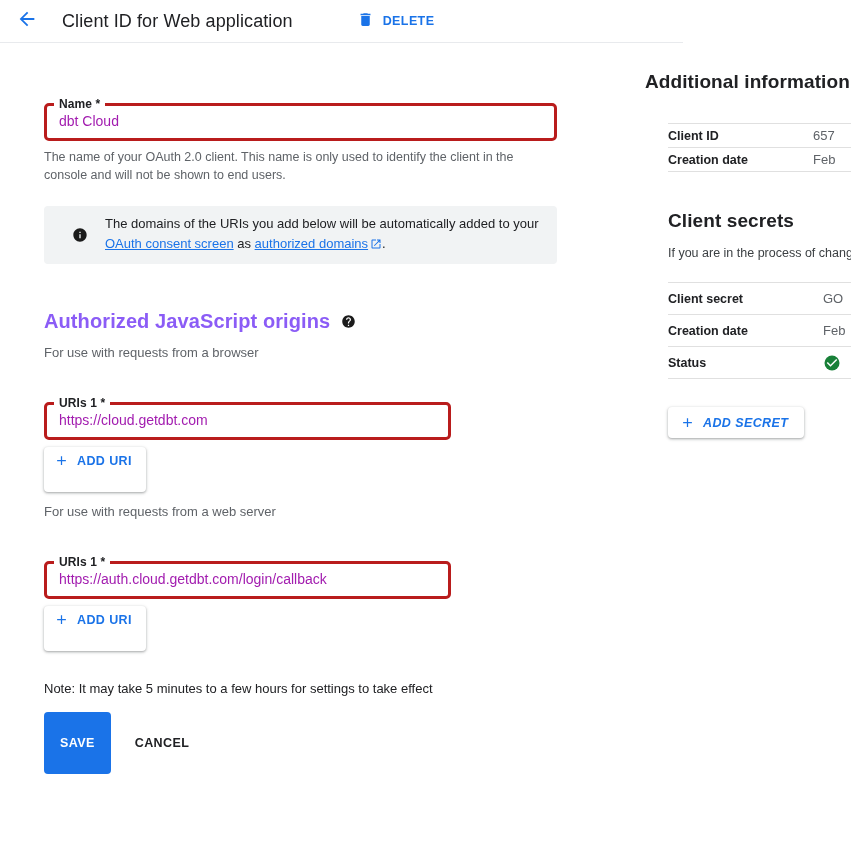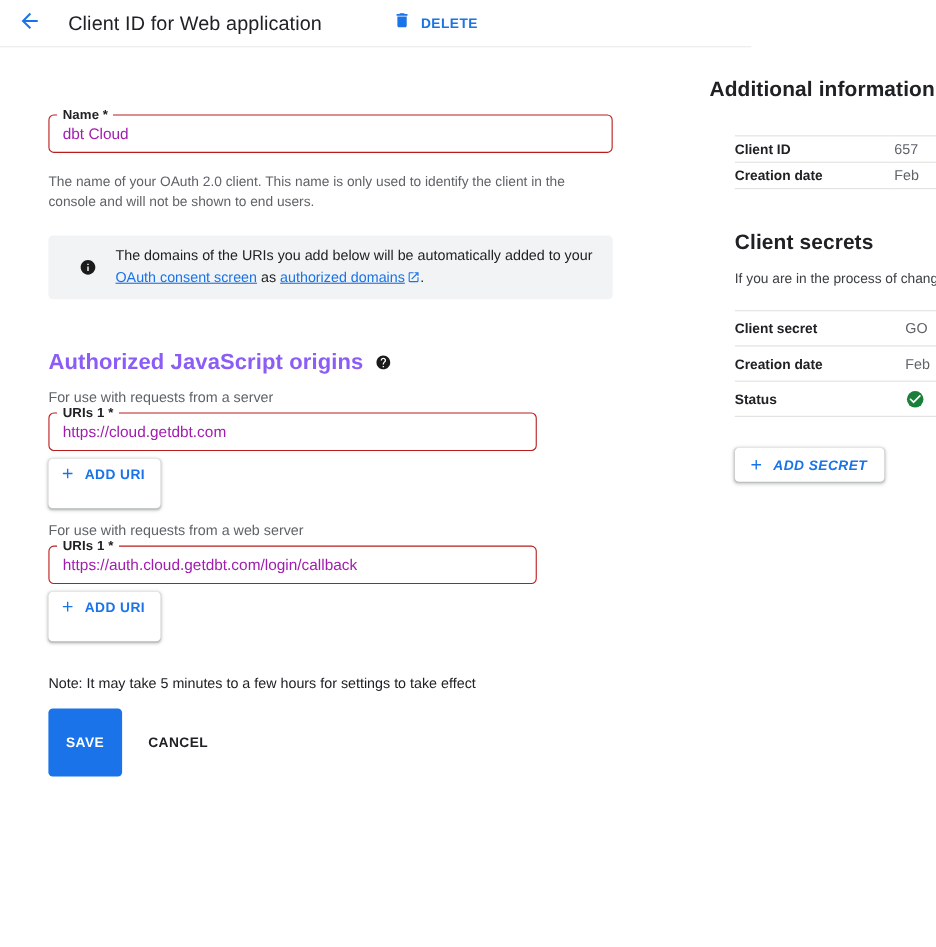--- a/index.html
+++ b/index.html
@@ -13,43 +13,43 @@
     position:absolute; top:0; left:0; width:683px; height:43px;
     display:flex; align-items:center; border-bottom:1px solid #e8eaed; background:#fff;
   }
   .back-btn { width:24px; height:24px; margin-left:15px; cursor:pointer; display:flex; align-items:center; justify-content:center; }
   .page-title { font-size:18px; font-weight:400; color:#202124; margin-left:23px; letter-spacing:.1px; }
   .delete-btn { display:flex; align-items:center; gap:9px; margin-left:64px; cursor:pointer; }
   .delete-btn .lbl { color:#1a73e8; font-size:12.5px; font-weight:700; letter-spacing:.4px; }
   
   .left-col { position:absolute; left:44px; top:43px; width:513px; }
   fieldset.mfield {
-    border:1px solid #b91c1c; border-radius:5px; padding:0 12px 7px 12px; background:#fff;
+    border:3px solid #b91c1c; border-radius:5px; padding:0 12px 7px 12px; background:#fff;
   }
   fieldset.mfield legend {
     font-size:12px; font-weight:700; color:#202124; padding:0 5px; margin-left:-5px; letter-spacing:.1px;
   }
   fieldset.mfield input {
     border:none; outline:none; width:100%; font-family:"Liberation Sans",sans-serif;
     font-size:14px; color:#a21caf; height:20px; background:transparent;
   }
   .name-field { margin-top:54px; width:513px; }
-  .helper { margin-top:17px; font-size:12.5px; line-height:1.45; color:#5f6368; width:513px; }
+  .helper { margin-top:7px; font-size:12.5px; line-height:1.45; color:#5f6368; width:513px; }
   .info-banner {
     margin-top:22px; width:513px; background:#f1f3f4; border-radius:4px;
     display:flex; align-items:center; padding:8px 16px 8px 28px;
   }
   .info-banner .txt { margin-left:17px; font-size:13px; line-height:20px; color:#202124; }
   .info-banner a { color:#1a73e8; text-decoration:underline; cursor:pointer; }
   .ext-icon { display:inline-block; vertical-align:-2px; margin-left:2px; }
   .section-h { margin-top:46px; font-size:20px; font-weight:700; color:#8b5cf6; display:flex; align-items:center; letter-spacing:.1px; }
   .section-h .help { margin-left:11px; display:inline-flex; cursor:pointer; }
   .section-h.redirect { margin-top:74px; }
   .section-sub { margin-top:12px; font-size:13px; color:#5f6368; }
-  .uri-field { width:444px; }
+  .uri-field { margin-top:36px; width:407px; }
   .add-btn {
     margin-top:7px; display:inline-flex; align-items:center; gap:8px;
     background:#fff; border:none; border-radius:4px; padding:6px 14px 24px 10px; cursor:pointer;
     box-shadow:0 1px 2px 0 rgba(60,64,67,.3), 0 1px 3px 1px rgba(60,64,67,.15);
   }
   .add-btn .lbl { color:#1a73e8; font-size:12.5px; font-weight:700; letter-spacing:.4px; }
   .note { margin-top:30px; font-size:13px; color:#202124; }
   .actions { margin-top:16px; display:flex; align-items:center; }
   .save-btn {
     background:#1a73e8; color:#fff; border:none; border-radius:4px; padding:24px 16px;
@@ -123,21 +123,21 @@
     </div>
 
     <div class="section-h">
       <span>Authorized JavaScript origins</span>
       <span class="help">
         <svg width="15" height="15" viewBox="0 0 24 24">
             <path d="M12 2C6.48 2 2 6.48 2 12s4.48 10 10 10 10-4.48 10-10S17.52 2 12 2zm1 17h-2v-2h2v2zm2.07-7.75l-.9.92C13.45 12.9 13 13.5 13 15h-2v-.5c0-1.1.45-2.1 1.17-2.83l1.24-1.26c.37-.36.59-.86.59-1.41 0-1.1-.9-2-2-2s-2 .9-2 2H8c0-2.21 1.79-4 4-4s4 1.79 4 4c0 .88-.36 1.68-.93 2.25z" fill="#1b1b1b"></path>
           </svg>
       </span>
     </div>
-    <div class="section-sub">For use with requests from a server</div>
+    <div class="section-sub">For use with requests from a browser</div>
     <fieldset class="mfield uri-field">
       <legend>URIs 1 *</legend>
       <input type="text" value="https://cloud.getdbt.com" style="">
     </fieldset>
     <button class="add-btn">
       <span style="display:flex;">
           <svg width="15" height="15" viewBox="0 0 24 24">
             <path d="M19 13h-6v6h-2v-6H5v-2h6V5h2v6h6v2z" fill="#1a73e8"></path>
           </svg>
         </span>

